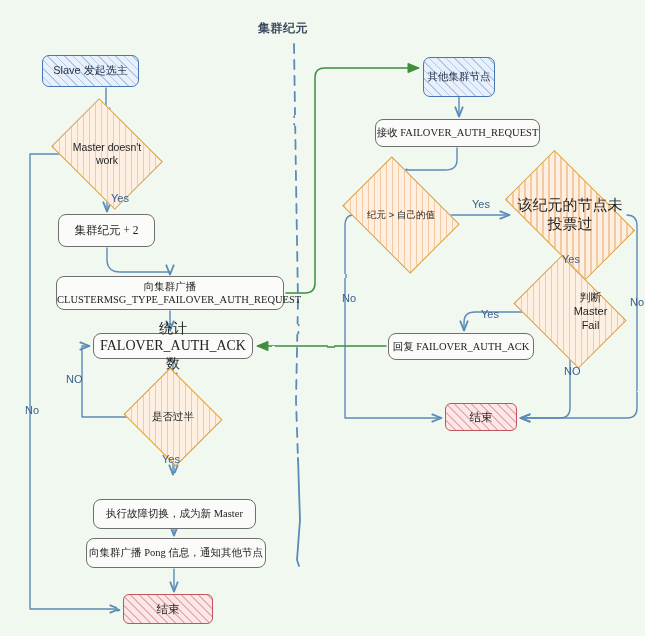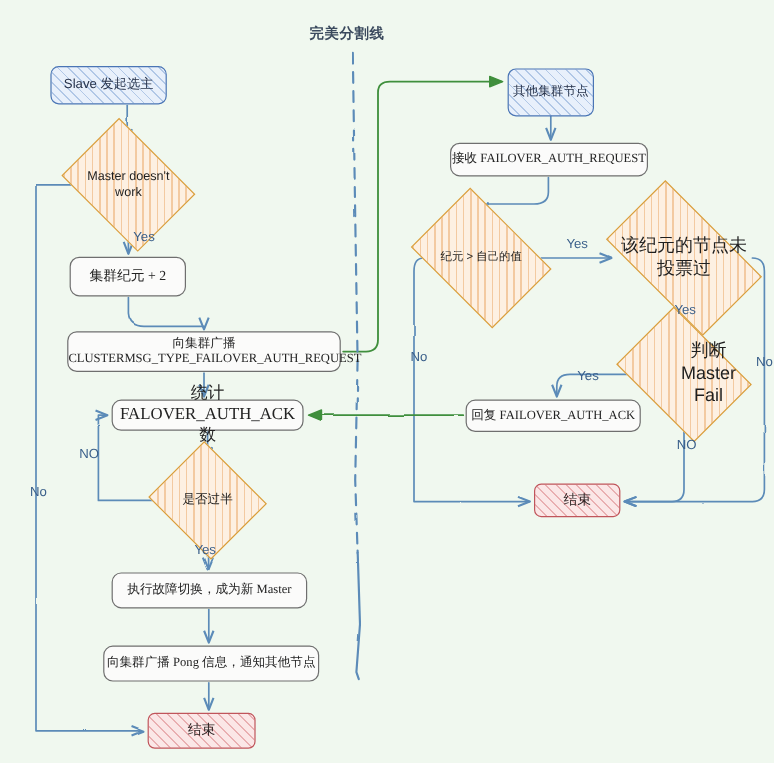--- a/index.html
+++ b/index.html
@@ -102,21 +102,21 @@
     font-weight: 600;
     letter-spacing: 0.5px;
     white-space: nowrap;
   }
 </style>
 </head>
 <body>
 
 <div id="canvas">
 
-  <div class="diagram-title" style="left:258px; top:20px;">完美分割线</div>
+  <div class="diagram-title" style="left:258px; top:20px;">集群纪元</div>
 
   <svg class="layer" viewBox="0 0 645 636">
     <defs>
       <marker id="ahB" markerWidth="9" markerHeight="9" refX="7.2" refY="3.4" orient="auto">
         <path d="M0.5,0.6 L7.6,3.4 L0.5,6.2" fill="none" stroke="#5b8bb8" stroke-width="1.25" stroke-linejoin="round"></path>
       </marker>
       <marker id="ahG" markerWidth="9" markerHeight="9" refX="7.2" refY="3.4" orient="auto">
         <path d="M0.6,0.5 L7.8,3.4 L0.6,6.3 Z" fill="#3f8f3c" stroke="#3f8f3c" stroke-width="0.8" stroke-linejoin="round"></path>
       </marker>
       <filter id="rough">
@@ -202,21 +202,21 @@
 
   <div class="node n-proc" style="left:93px; top:333px; width:160px; height:26px; font-size:14px;">
     <span class="txt">统计 FALOVER_AUTH_ACK 数</span>
   </div>
 
   <div class="node n-dec" style="left:136px; top:384px; width:74px; height:66px;">
     <div class="dia"></div>
     <span class="txt">是否过半</span>
   </div>
 
-  <div class="node n-proc" style="left:93px; top:477px; width:163px; height:30px; font-size:10.5px;text-align:center;">
+  <div class="node n-proc" style="left:93px; top:499px; width:163px; height:30px; font-size:10.5px;text-align:center;">
     <span class="txt">执行故障切换，成为新 Master</span>
   </div>
 
   <div class="node n-proc" style="left:86px; top:538px; width:180px; height:30px; font-size:10.5px;">
     <span class="txt">向集群广播 Pong 信息，通知其他节点</span>
   </div>
 
   <div class="node n-end" style="left:123px; top:594px; width:90px; height:30px;">
     <span class="txt">结束</span>
   </div>
@@ -234,21 +234,21 @@
     <span class="txt" style="font-size:9.5px;">纪元 &gt; 自己的值</span>
   </div>
 
   <div class="node n-dec" style="left:513px; top:180px; width:114px; height:70px;">
     <div class="dia"></div>
     <span class="txt" style="font-size:15px;">该纪元的节点未投票过</span>
   </div>
 
   <div class="node n-dec" style="left:524px; top:278px; width:92px; height:68px;">
     <div class="dia"></div>
-    <span class="txt" style="font-size:15px;margin-left:41px;">判断 Master Fail</span>
+    <span class="txt" style="font-size:11px;margin-left:41px;">判断 Master Fail</span>
   </div>
 
   <div class="node n-proc" style="left:388px; top:333px; width:146px; height:27px; font-size:10.5px;">
     <span class="txt">回复 FAILOVER_AUTH_ACK</span>
   </div>
 
   <div class="node n-end" style="left:445px; top:403px; width:72px; height:28px;">
     <span class="txt">结束</span>
   </div>
 

